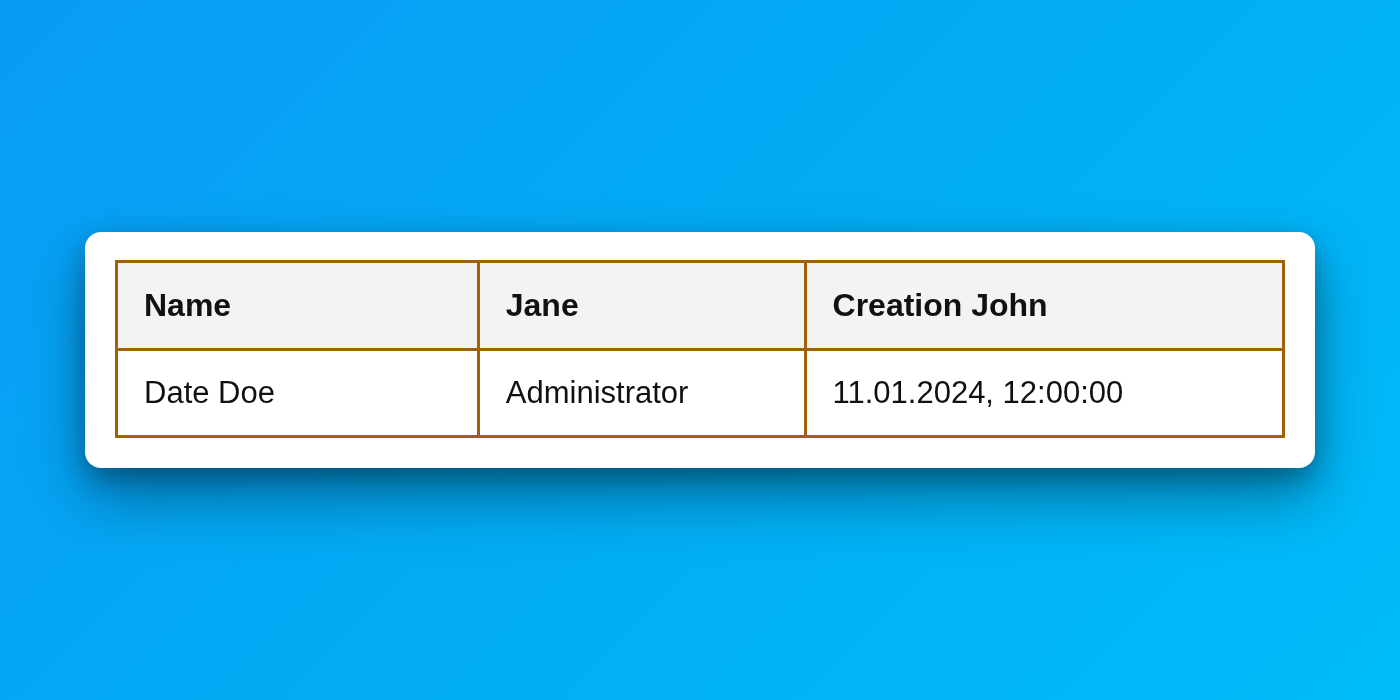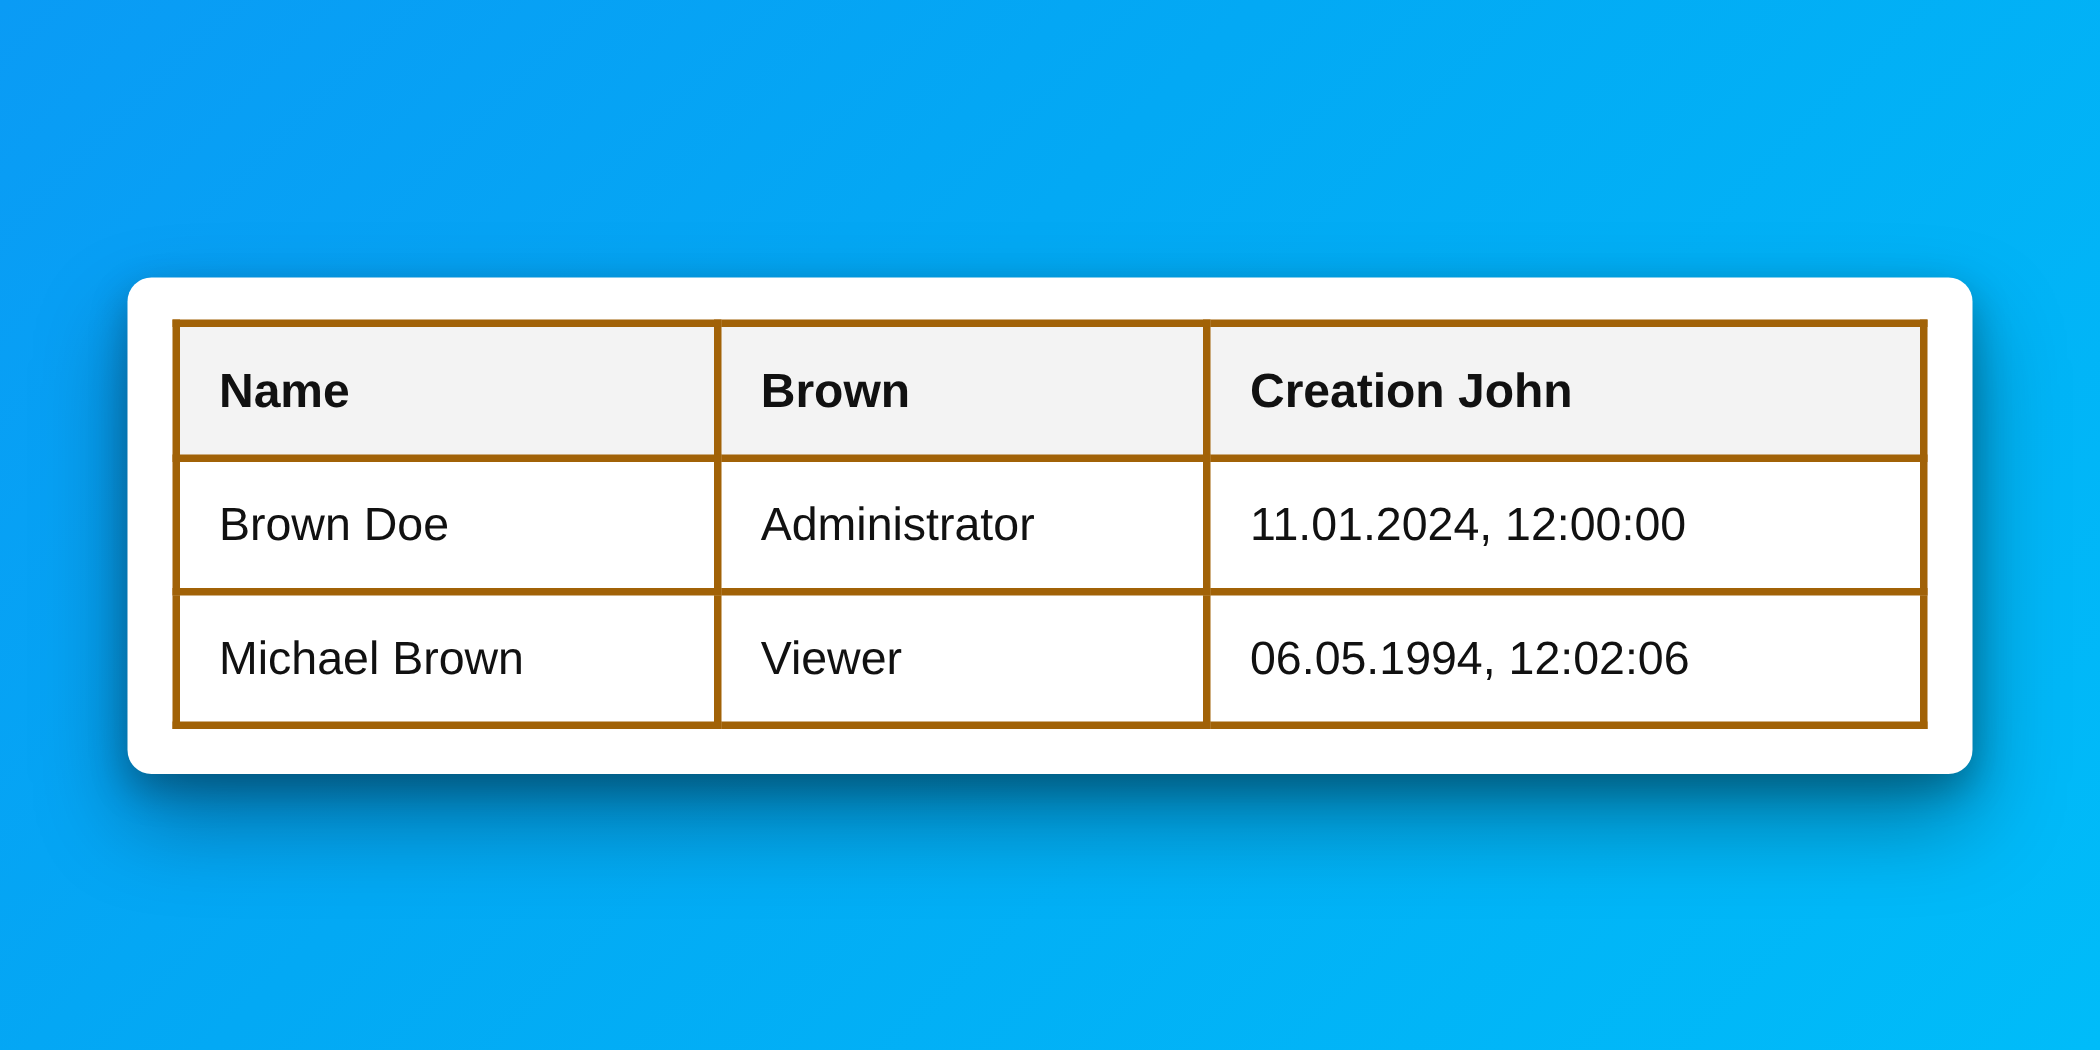--- a/index.html
+++ b/index.html
@@ -26,21 +26,21 @@
       width: 1230px;
     }
     table {
       width: 100%;
       border-collapse: collapse;
       font-size: 31px;
     }
     th, td {
       text-align: left;
       padding: 24px 26px;
-      border: 5px solid #a16207;
+      border: 3px solid #a16207;
       color: #111;
     }
     th {
       background: #f3f3f3;
       font-weight: 700;
       font-size: 32px;
     }
     td {
       background: #ffffff;
       font-weight: 400;
@@ -50,30 +50,25 @@
     .col-date { width: 41%; }
   </style>
 </head>
 <body>
 
 <div class="card">
   <table>
     <thead>
       <tr>
         <th class="col-name">Name</th>
-        <th class="col-role">Brown</th>
+        <th class="col-role">Jane</th>
         <th class="col-date">Creation John</th>
       </tr>
     </thead>
     <tbody>
       <tr>
-        <td>Brown Doe</td>
+        <td>Date Doe</td>
         <td>Administrator</td>
         <td>11.01.2024, 12:00:00</td>
-      </tr>
-      <tr>
-        <td>Michael Brown</td>
-        <td>Viewer</td>
-        <td>06.05.1994, 12:02:06</td>
       </tr>
     </tbody>
   </table>
 </div>
 
 </body></html>

